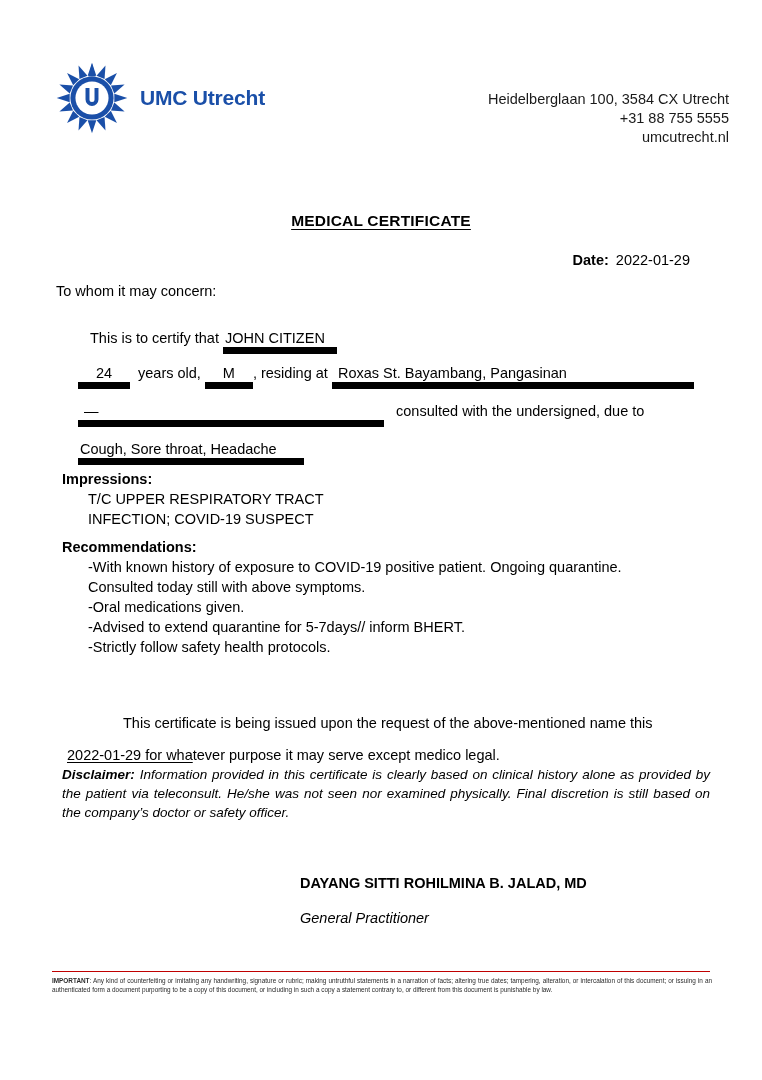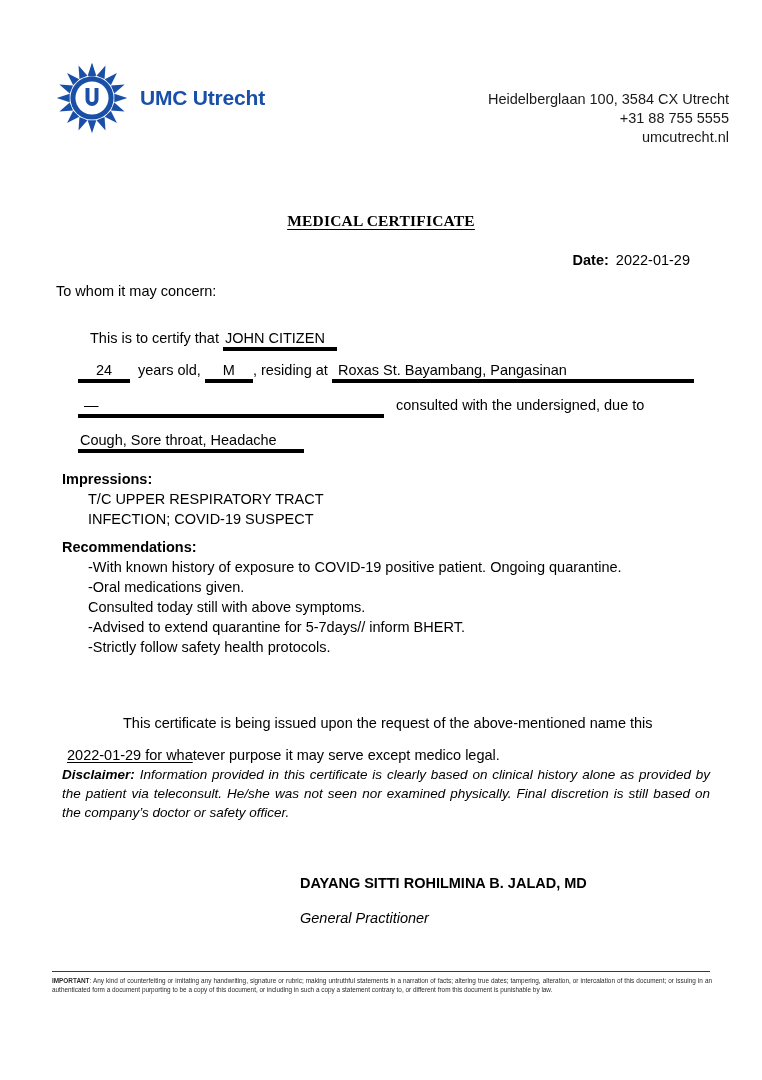--- a/index.html
+++ b/index.html
@@ -66,21 +66,20 @@
   
   .doc-title {
     position: absolute;
     top: 212px;
     left: 0;
     width: 762px;
     text-align: center;
     font-size: 15.5px;
     font-weight: bold;
     letter-spacing: 0.2px;
-    font-family: Liberation Serif, serif;
   }
   .doc-title span {
     text-decoration: underline;
     text-underline-offset: 3px;
   }
   .date-row {
     position: absolute;
     top: 252px;
     right: 72px;
     font-size: 14.5px;
@@ -100,21 +99,21 @@
   }
   .to-whom { margin-bottom: 26px; }
 
   .cert-line {
     margin-left: 34px;
     margin-bottom: 9px;
     white-space: nowrap;
   }
   .blank {
     display: inline-block;
-    border-bottom: 4px solid #000000;
+    border-bottom: 7px solid #000000;
     text-align: center;
     vertical-align: baseline;
     line-height: 18px;
   }
   .blank.left { text-align: left; }
   .blank-name { min-width: 110px; padding: 0 2px; }
   .blank-age { width: 52px; }
   .blank-sex { width: 48px; }
   .blank-addr {
     width: 356px;
@@ -307,22 +306,22 @@
     <div class="impression-body">
       <div>T/C UPPER RESPIRATORY TRACT</div>
       <div>INFECTION; COVID-19 SUSPECT</div>
     </div>
   </div>
 
   <div class="recommendations">
     <div class="section-head">Recommendations:</div>
     <div class="rec-list">
       <div>-With known history of exposure to COVID-19 positive patient. Ongoing quarantine.</div>
+      <div>Consulted today still with above symptoms.</div>
       <div>-Oral medications given.</div>
-      <div>Consulted today still with above symptoms.</div>
       <div>-Advised to extend quarantine for 5-7days// inform BHERT.</div>
       <div>-Strictly follow safety health protocols.</div>
     </div>
   </div>
 
   <div class="closing">
     <span class="indent"></span><span>This certificate is being issued upon the request of the above-mentioned name this</span><br>
     <span class="uline">2022-01-29 for wha</span><span>tever purpose it may serve except medico legal.</span>
   </div>
 

